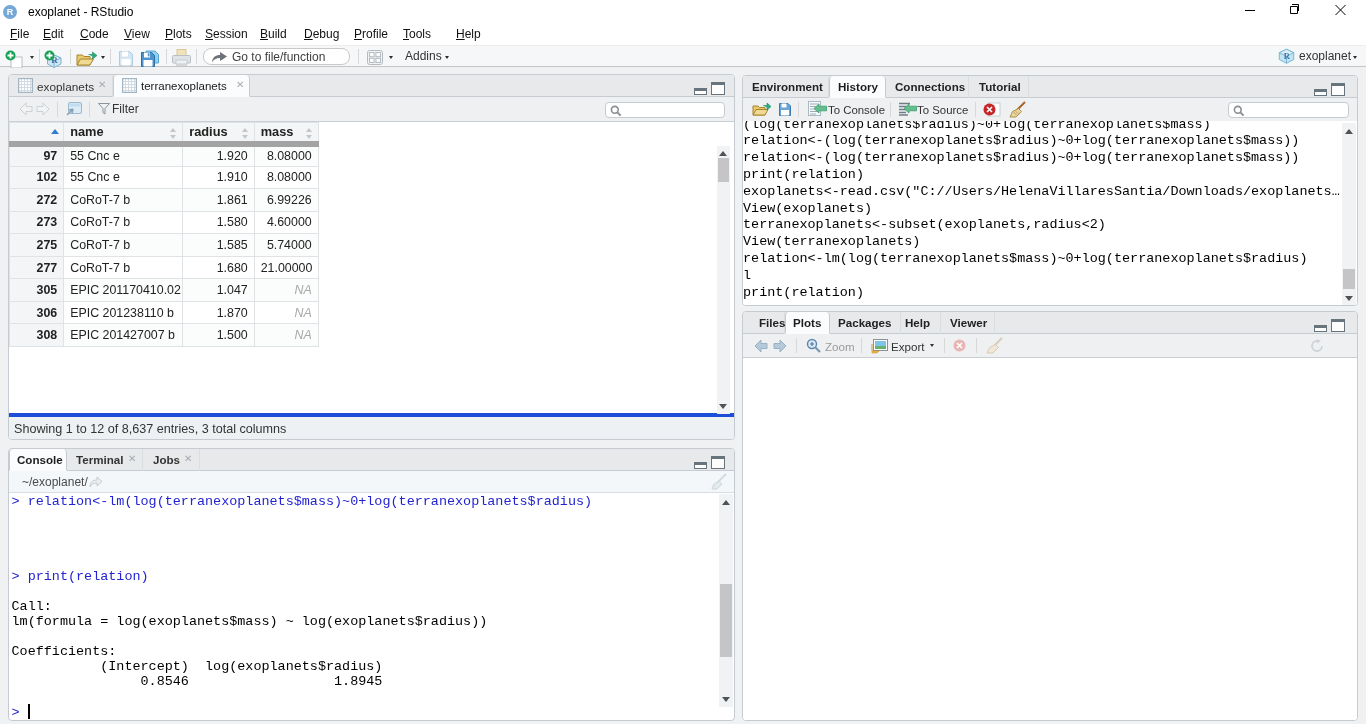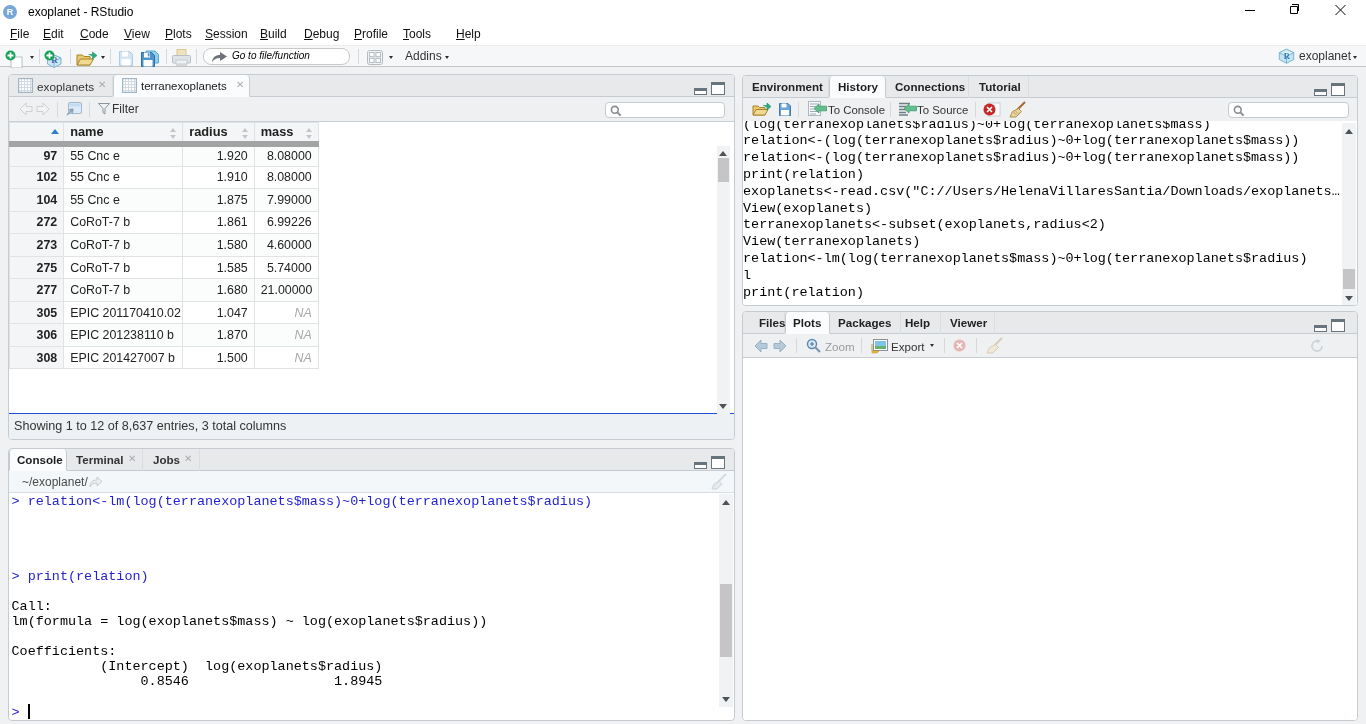--- a/index.html
+++ b/index.html
@@ -12,21 +12,21 @@
   #wtitle { position:absolute; left:28px; top:5px; font-size:12px; color:#000; }
   .winbtn { position:absolute; top:0; height:23px; }
   
   #menubar { position:absolute; left:0; top:23px; width:1366px; height:22px; background:#ffffff; font-size:12px; color:#111; }
   #menubar span { position:absolute; top:4px; }
   
   #toolbar { position:absolute; left:0; top:45px; width:1366px; height:22px; background:#f6f7f8; border-top:1px solid #ececec; border-bottom:1px solid #c5c5c5; }
   .tsep { position:absolute; top:3px; width:1px; height:15px; background:#d8d8d8; }
   .caret { position:absolute; width:0; height:0; border-left:2.8px solid transparent; border-right:2.8px solid transparent; border-top:3.6px solid #2d2d2d; }
   #gotobox { position:absolute; left:203px; top:2px; width:147px; height:17px; background:#fff; border:1px solid #c9c9c9; border-radius:8px; }
-  #gotobox span { position:absolute; left:28px; top:1px; font-size:10px; color:#000000;font-style:italic; }
+  #gotobox span { position:absolute; left:28px; top:1px; font-size:12px; color:#404040; }
   #addins { position:absolute; left:405px; top:3px; font-size:12px; color:#333; }
   #projbtn { position:absolute; left:1299px; top:3px; font-size:12px; color:#333; }
   
   .pane { position:absolute; background:#e7e9eb; border:1px solid #c5cbd0; border-radius:4px; overflow:hidden; }
   .tabbar { position:absolute; left:0; top:0; width:100%; height:22px; background:#e7e9eb; border-bottom:1px solid #c5cbd0; }
   .tab { position:absolute; top:0; height:22px; font-size:11.6px; font-weight:bold; color:#1c1c1c; border-right:1px solid #dbdee0; }
   .tab.active { border-right:1px solid #c5cbd0; }
   .tab.active { background:#fbfcfd; border-left:1px solid #c5cbd0; border-right:1px solid #c5cbd0; border-bottom:1px solid #fbfcfd; border-radius:4px 4px 0 0; }
   .tabx { color:#a6abaf; font-weight:normal; font-size:10px; }
   .minmax { position:absolute; top:7px; height:13px; display:flex; align-items:flex-end; }
@@ -56,21 +56,21 @@
   #vtable .c2 { width:71.5px; }
   #vtable .c3 { width:64px; }
   #vtable td.c2, #vtable td.c3 { text-align:right; }
   #vtable th.c0 { background:#f4f5f6; }
   #vtable .na { color:#a8a8a8; font-style:italic; }
   #vtable tbody tr:nth-child(odd) td { background:#fbfcfc; }
   #vtable tbody tr:nth-child(odd) td.c0 { background:#f3f5f7; }
   .sorter { position:absolute; right:3px; top:4px; width:9px; height:13px; }
   .sorter:before { content:""; position:absolute; left:0; top:1px; border-left:3px solid transparent; border-right:3px solid transparent; border-bottom:4px solid #c3c7ca; }
   .sorter:after { content:""; position:absolute; left:0; bottom:1px; border-left:3px solid transparent; border-right:3px solid transparent; border-top:4px solid #c3c7ca; }
-  #vstatus { position:absolute; left:0; bottom:0; width:100%; height:26px; background:#eef1f3; border-top:1px solid #1d4ed8; font-size:12.6px; color:#333; padding:5px 0 0 5px; }
+  #vstatus { position:absolute; left:0; bottom:0; width:100%; height:26px; background:#eef1f3; border-top:4px solid #1d4ed8; font-size:12.6px; color:#333; padding:5px 0 0 5px; }
   
   #cpath { position:absolute; left:0; top:22px; width:100%; height:22px; background:#f4f7f9; border-bottom:1px solid #d8dde1; font-size:12px; color:#4a4a4a; }
   #ctext { position:absolute; left:2.5px; top:45px; font-size:13.45px; line-height:15px; color:#000; }
   #ctext .blue, .blue { color:#2323d2; }
   #cursor { display:inline-block; width:2px; height:15px; background:#000; vertical-align:-3px; }
   
   #htext { position:absolute; left:0px; top:-4px; font-size:13.45px; line-height:16.83px; color:#000; }
   #henv-content { position:absolute; left:0; top:44.5px; width:100%; height:185px; background:#fff; overflow:hidden; }
 </style>
 </head>
@@ -245,26 +245,20 @@
             <td class="c2">1.920</td>
             <td class="c3">8.08000</td>
           </tr>
           <tr>
             <td class="c0">102</td>
             <td class="c1">55 Cnc e</td>
             <td class="c2">1.910</td>
             <td class="c3">8.08000</td>
           </tr>
           <tr>
-            <td class="c0">104</td>
-            <td class="c1">55 Cnc e</td>
-            <td class="c2">1.875</td>
-            <td class="c3">7.99000</td>
-          </tr>
-          <tr>
             <td class="c0">272</td>
             <td class="c1">CoRoT-7 b</td>
             <td class="c2">1.861</td>
             <td class="c3">6.99226</td>
           </tr>
           <tr>
             <td class="c0">273</td>
             <td class="c1">CoRoT-7 b</td>
             <td class="c2">1.580</td>
             <td class="c3">4.60000</td>

